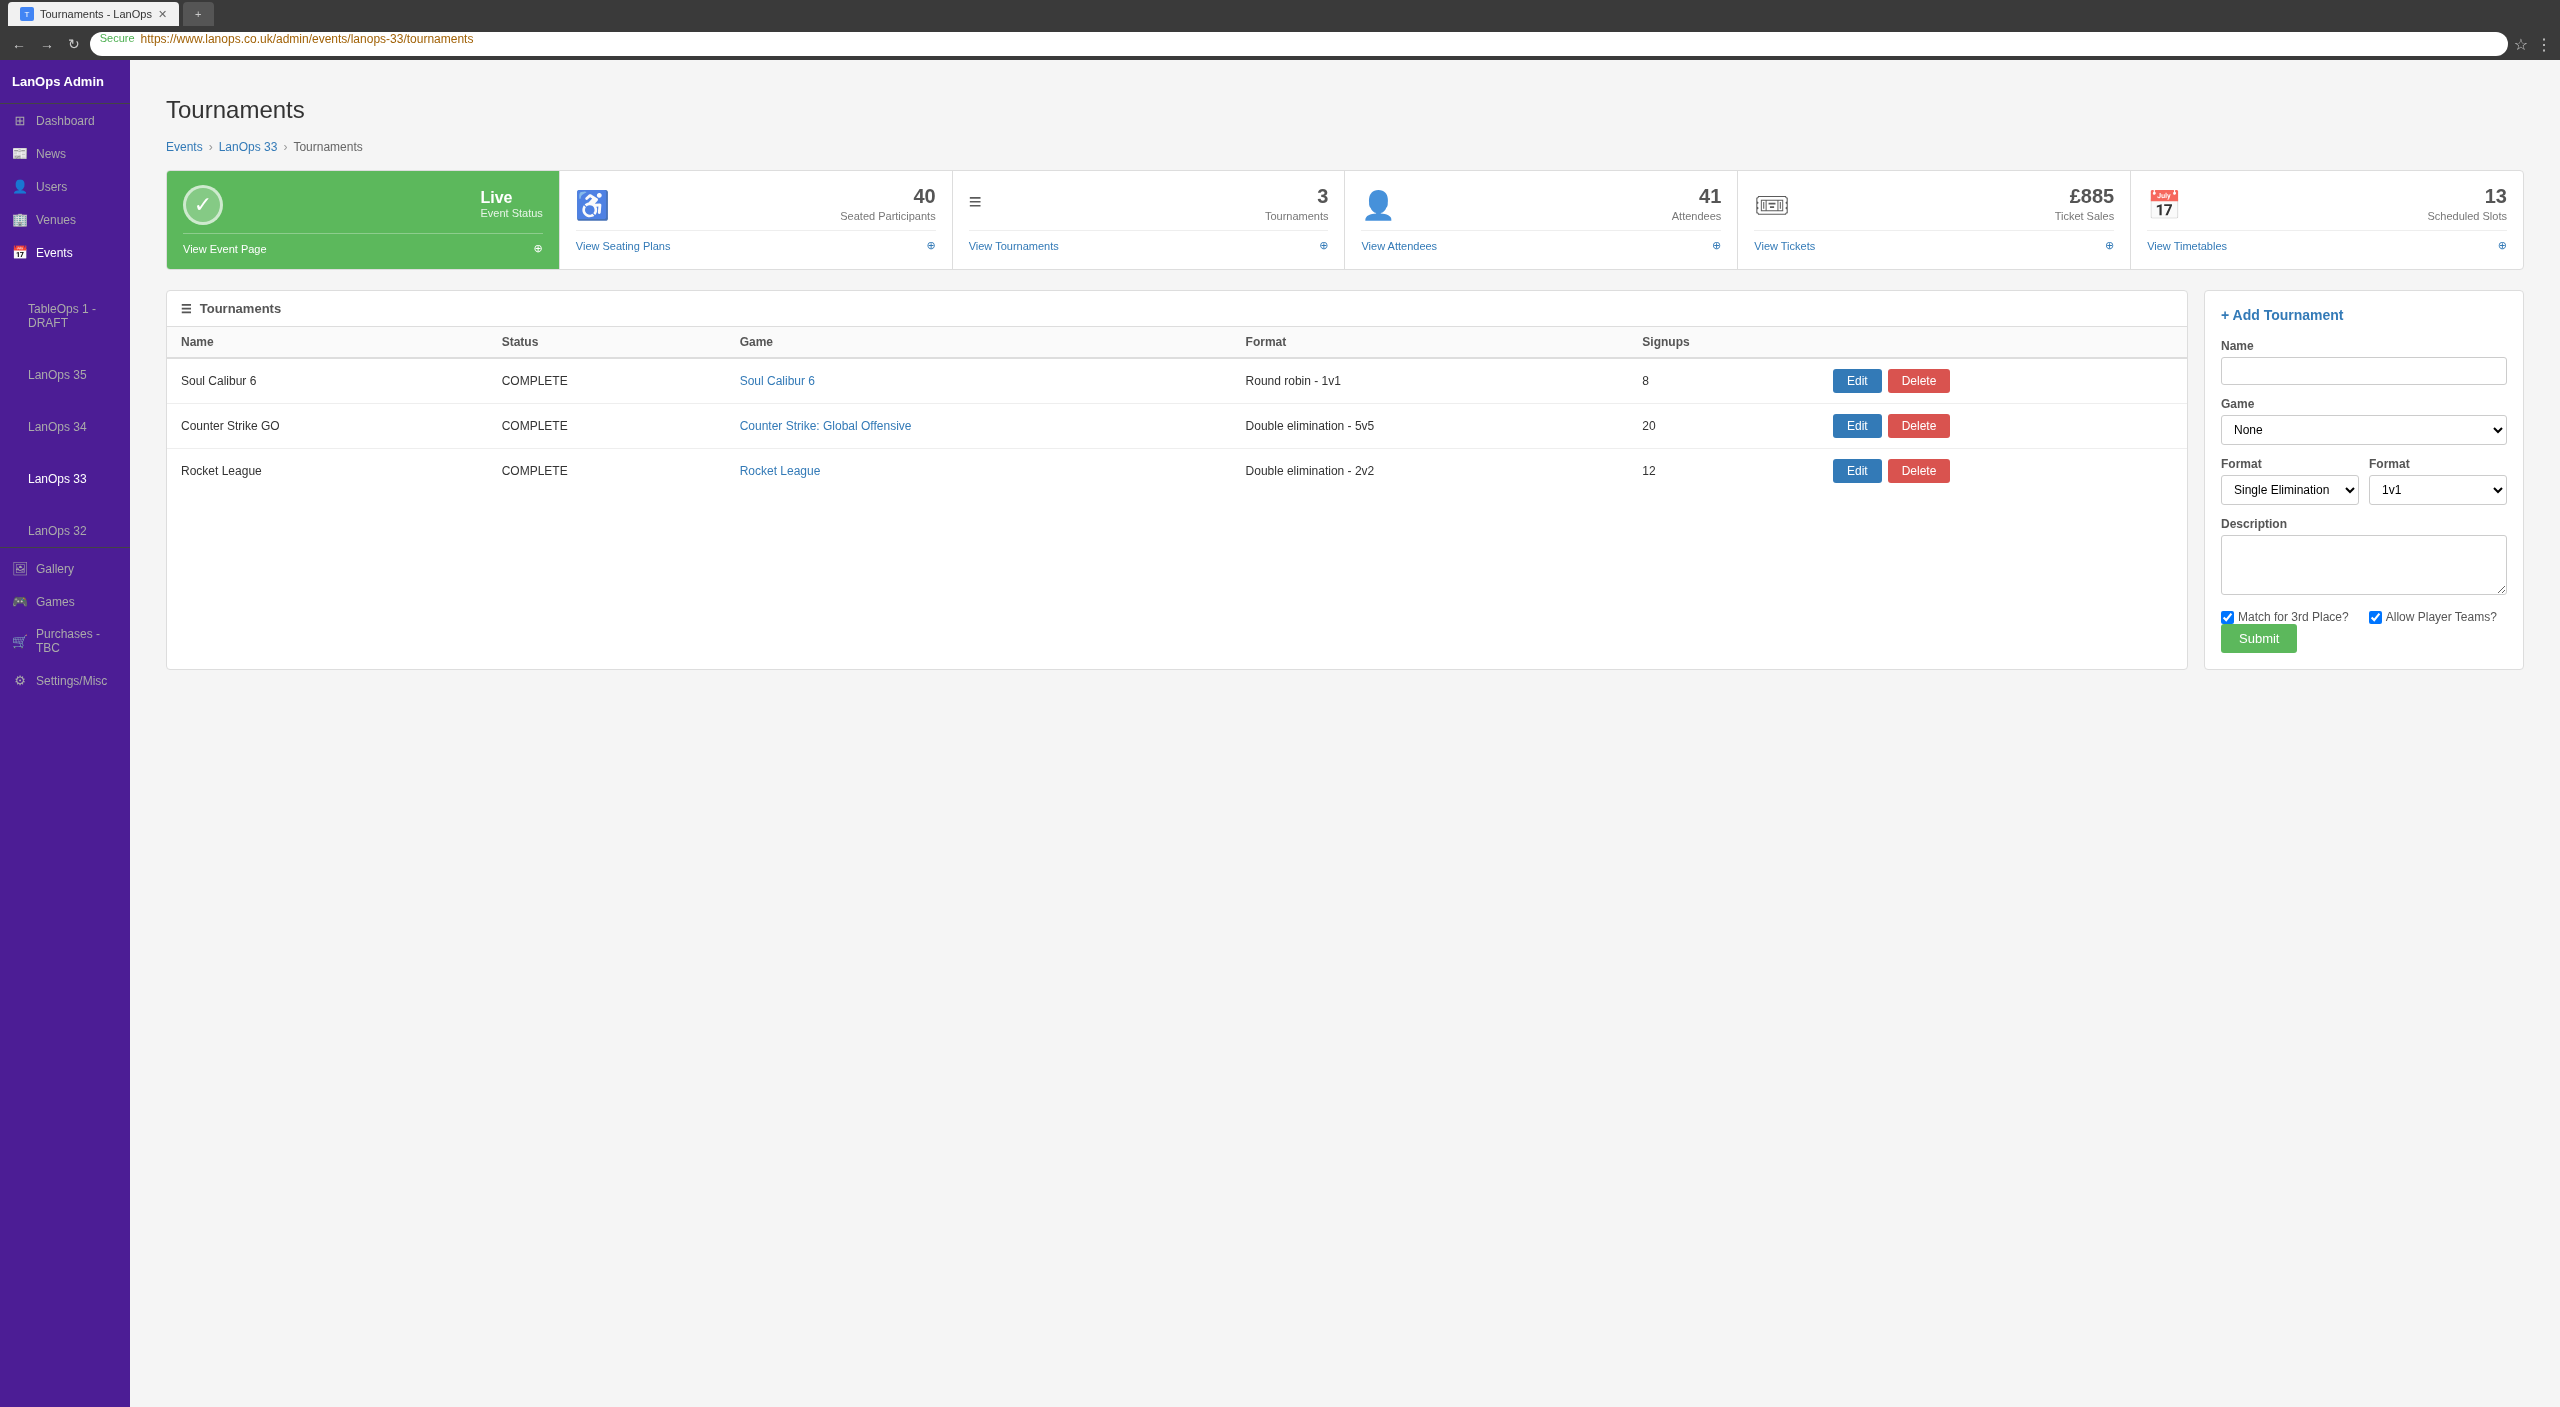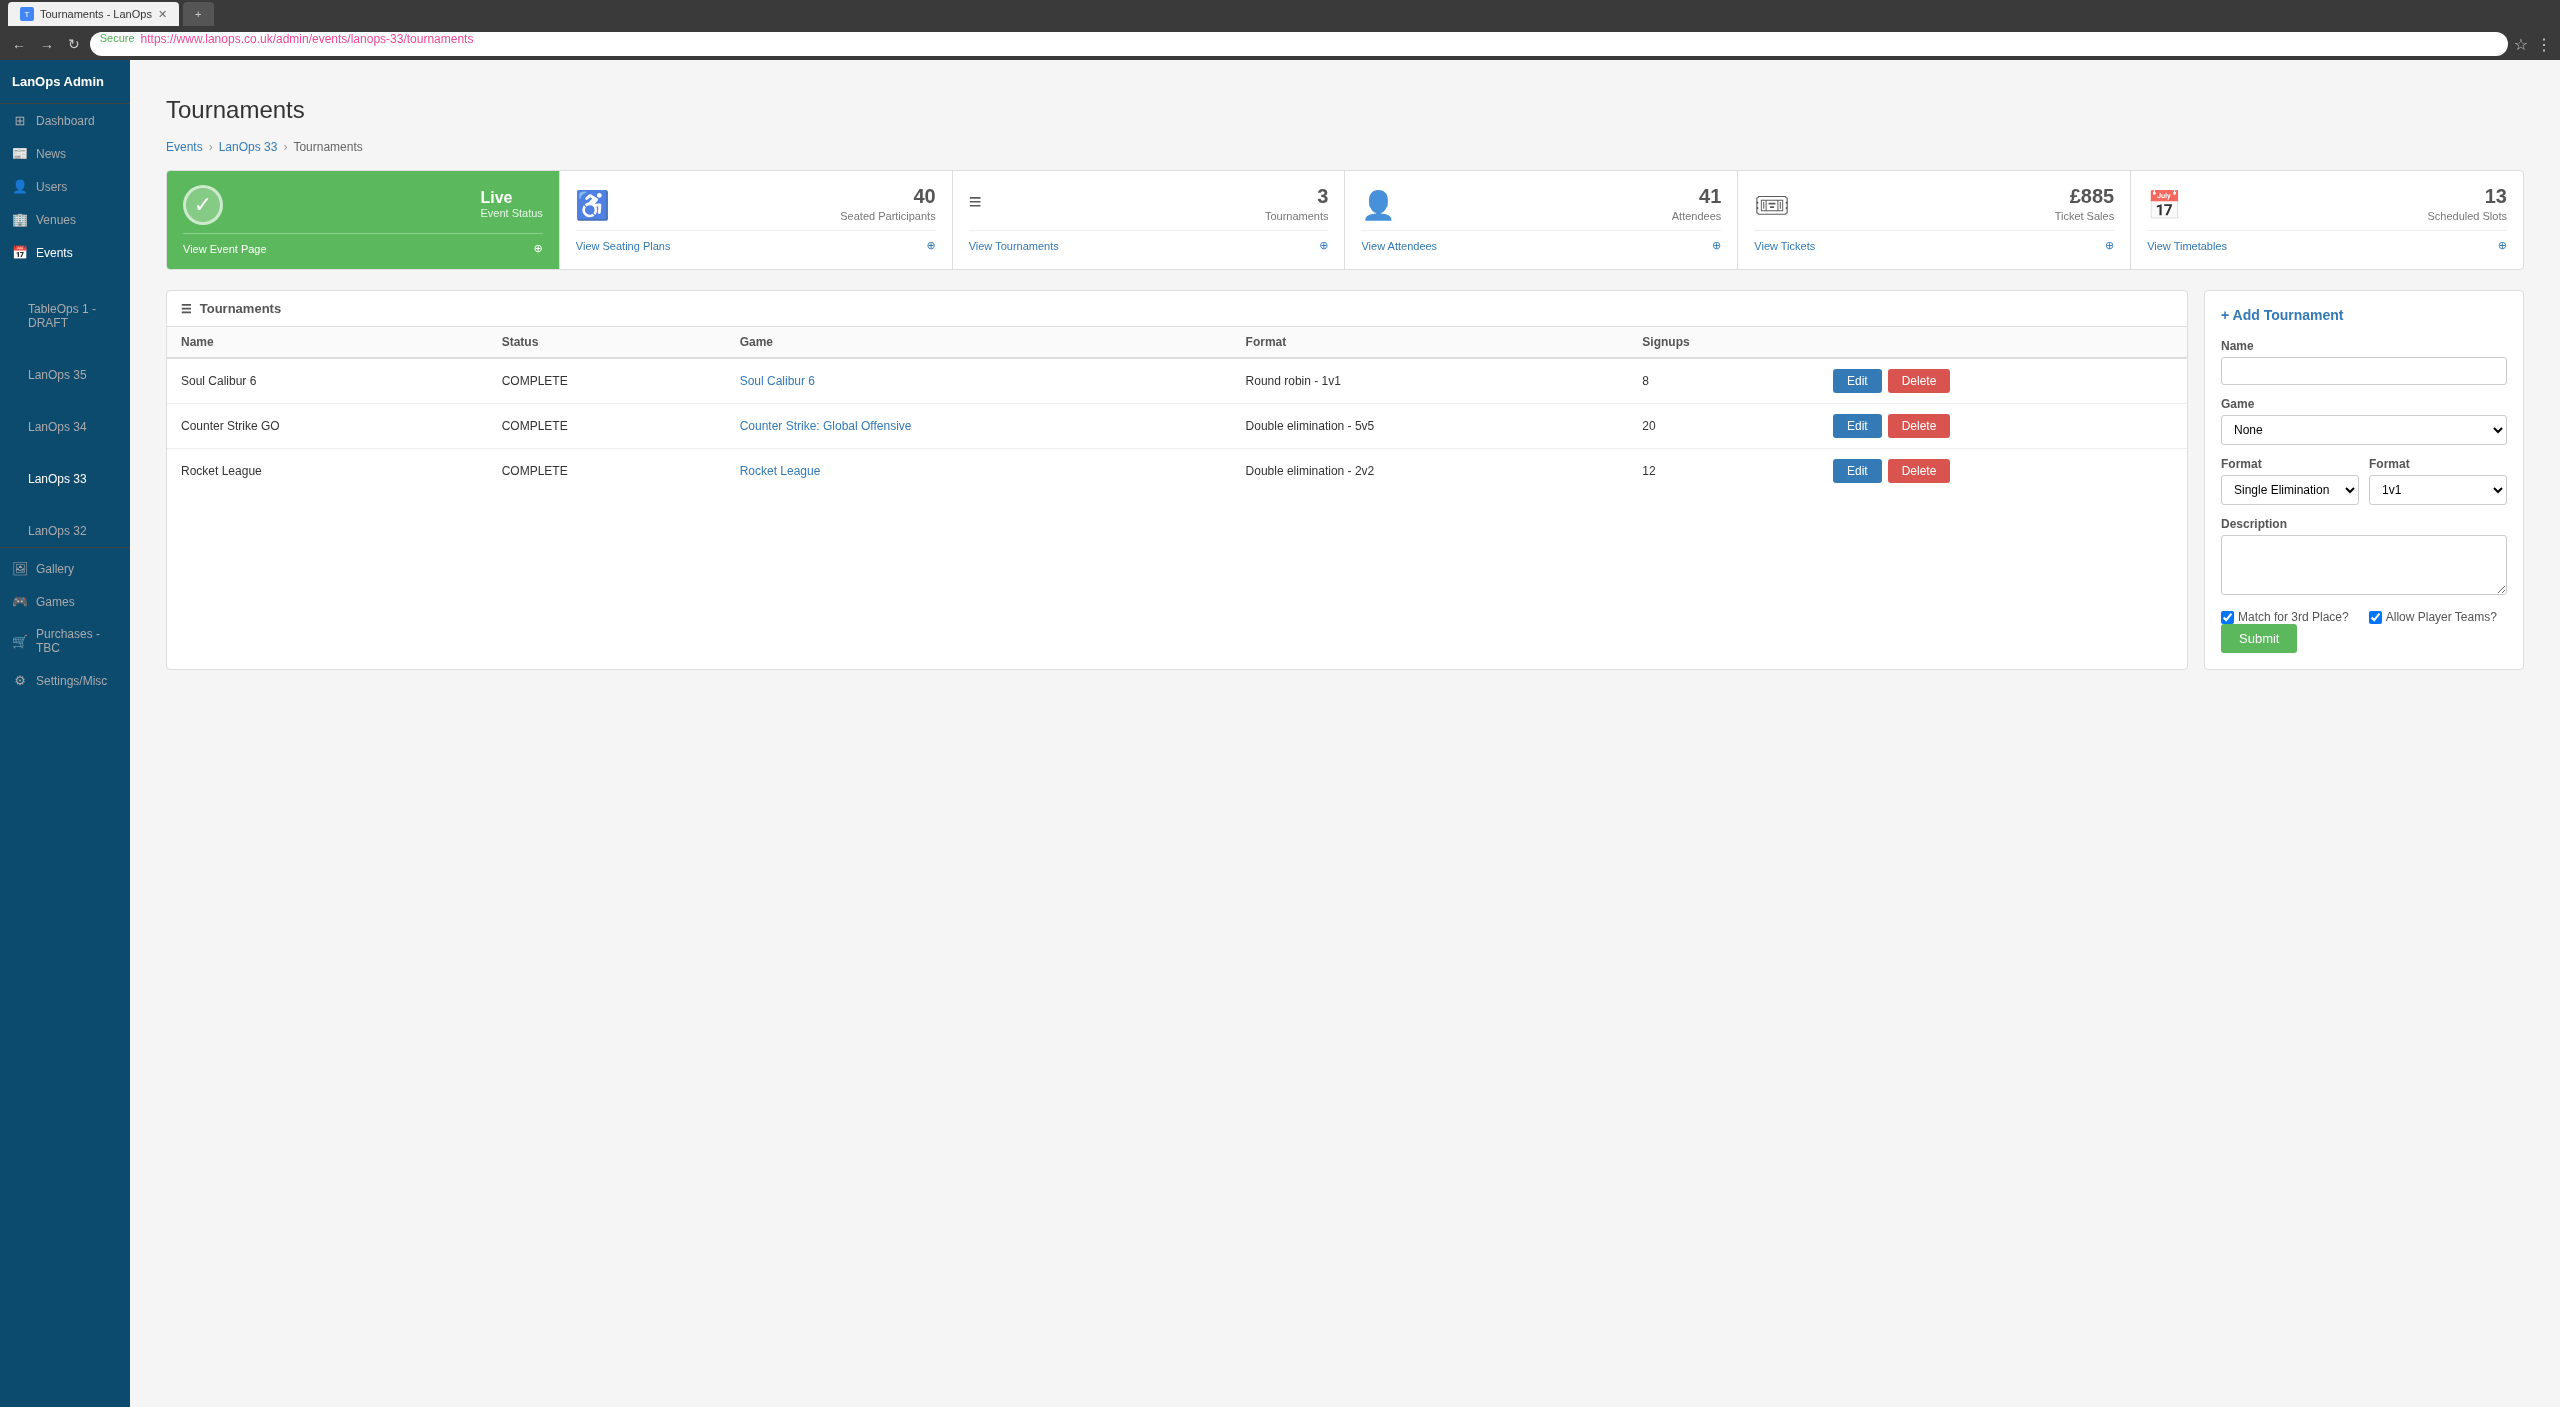--- a/index.html
+++ b/index.html
@@ -10,28 +10,28 @@
     .browser-tabs { display: flex; align-items: center; height: 28px; padding: 0 8px; gap: 4px; }
     .browser-tab { display: flex; align-items: center; background: #f1f1f1; border-radius: 4px 4px 0 0; padding: 4px 12px; font-size: 11px; gap: 6px; height: 24px; min-width: 160px; }
     .browser-tab .tab-favicon { width: 14px; height: 14px; background: #4285f4; border-radius: 2px; font-size: 8px; color: white; display: flex; align-items: center; justify-content: center; }
     .browser-tab .tab-close { margin-left: auto; cursor: pointer; font-size: 11px; color: #666; }
     .browser-tab-inactive { background: #555; color: #ccc; min-width: 30px; }
     .browser-toolbar { display: flex; align-items: center; height: 32px; padding: 0 8px; gap: 6px; }
     .nav-btn { background: none; border: none; color: #ccc; cursor: pointer; font-size: 14px; padding: 2px 4px; }
     .nav-btn:disabled { color: #666; }
     .address-bar { flex: 1; height: 24px; background: white; border: none; border-radius: 12px; padding: 0 10px; font-size: 12px; display: flex; align-items: flex-start; gap: 6px; }
     .address-bar .secure { color: #4caf50; font-size: 11px; }
-    .address-bar .url { color: #ec4899; font-size: 12px; }
+    .address-bar .url { color: #a16207; font-size: 12px; }
     .toolbar-icons { display: flex; gap: 8px; color: #ccc; font-size: 16px; }
 
     
     .app { display: flex; flex: 1; overflow: hidden; }
 
     
-    .sidebar { width: 130px; background: #0c4a6e; color: #ccc; flex-shrink: 0; overflow-y: auto; }
+    .sidebar { width: 130px; background: #4c1d95; color: #ccc; flex-shrink: 0; overflow-y: auto; }
     .sidebar-brand { padding: 14px 12px; font-size: 13px; color: white; font-weight: bold; border-bottom: 1px solid #444; }
     .sidebar-item { display: flex; align-items: center; gap: 8px; padding: 9px 12px; cursor: pointer; font-size: 12px; color: #aaa; }
     .sidebar-item.active { color: white; }
     .sidebar-item .si-icon { font-size: 13px; width: 16px; text-align: center; }
     .sidebar-sub { padding: 5px 12px 5px 28px; font-size: 12px; color: #aaa; cursor: pointer; margin-top: 28px; }
     .sidebar-divider { border: none; border-top: 1px solid #444; margin: 4px 0; }
 
     
     .main { flex: 1; background: #f5f5f5; overflow-y: auto; padding: 36px; }
     .page-title { font-size: 24px; font-weight: normal; color: #333; margin-bottom: 16px; }

